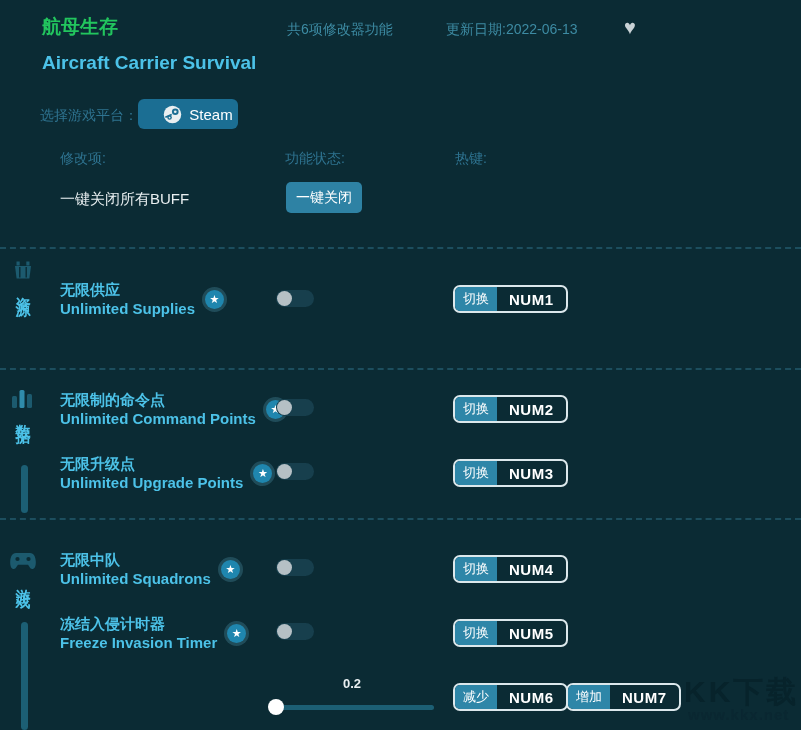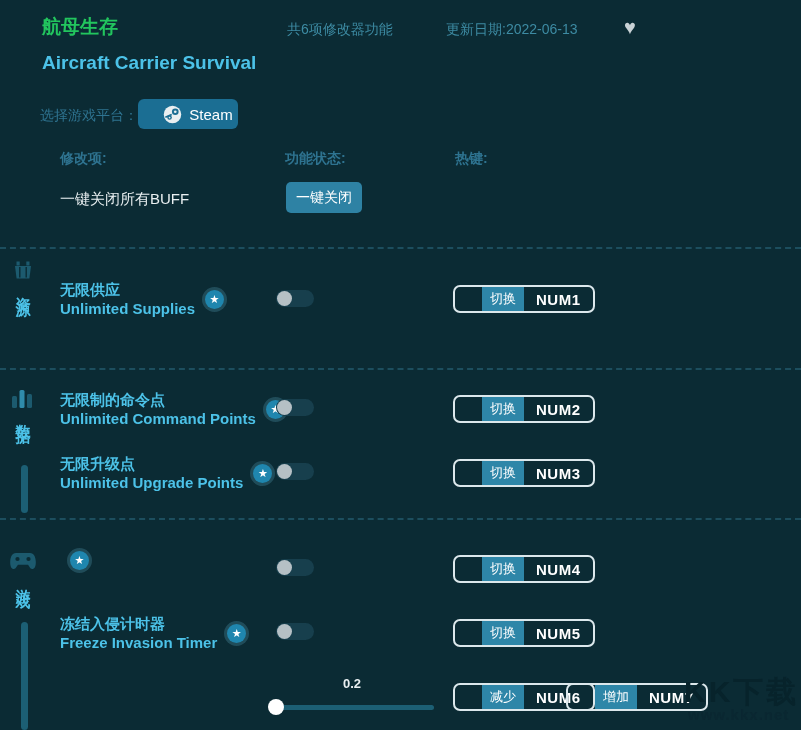--- a/index.html
+++ b/index.html
@@ -5,21 +5,21 @@
   html,body{margin:0;padding:0;background:#0b2b34;}
   .app{position:relative;width:801px;height:730px;background:#0b2b34;overflow:hidden;
        font-family:"Liberation Sans","DejaVu Sans",sans-serif;}
   .abs{position:absolute;}
 
   
   .title-cn{color:#22c55e;font-size:19px;font-weight:bold;}
   .title-en{color:#4cc2e8;font-size:19px;font-weight:bold;}
   .hdr-info{color:#3d8ba3;font-size:14px;}
   .muted-label{color:#2e7390;font-size:14px;}
-  .col-head{color:#2e7390;font-size:14px;font-weight:bold;}
+  .col-head{color:#2e7390;font-size:14px;font-weight:normal;}
   .white-text{color:#e9eff1;font-size:15px;}
   .heart{color:#c9d2d6;font-size:20px;line-height:1;}
 
   
   .btn{display:flex;align-items:center;justify-content:center;border-radius:5px;
        background:#2e82a4;color:#fff;font-size:14px;cursor:pointer;}
   .steam-btn{background:#1b6e93;border-radius:6px;display:flex;align-items:center;
        justify-content:center;gap:7px;color:#fff;font-size:15px;cursor:pointer;}
 
   
@@ -30,21 +30,21 @@
        font-size:11px;display:flex;align-items:center;justify-content:center;margin-left:10px;
        box-shadow:0 0 0 3px rgba(110,195,225,.22);cursor:pointer;flex:0 0 auto;}
 
   
   .toggle{width:38px;height:17px;border-radius:9px;background:#173f4d;cursor:pointer;}
   .toggle::after{content:"";position:absolute;left:1px;top:1px;width:15px;height:15px;
        border-radius:50%;background:#b5c0c5;}
 
   
   .hotkey{display:inline-flex;align-items:stretch;border:2px solid #dce8ec;border-radius:7px;
-       overflow:hidden;height:24px;cursor:pointer;padding-left:27px;}
+       overflow:hidden;height:24px;cursor:pointer;}
   .hk-action{background:#2e86a8;color:#fff;font-size:13px;display:flex;align-items:center;
        padding:0 8px;white-space:nowrap;}
   .hk-key{color:#fff;font-size:15px;font-weight:bold;display:flex;align-items:center;
        padding:0 12px;letter-spacing:.5px;white-space:nowrap;}
 
   
   .slider-track{position:absolute;left:276px;top:705px;width:158px;height:5px;border-radius:3px;
        background:#1c5f74;cursor:pointer;}
   .slider-knob{position:absolute;left:268px;top:699px;width:16px;height:16px;border-radius:50%;
        background:#fff;cursor:pointer;}
@@ -159,20 +159,24 @@
     <svg width="28" height="20" viewBox="0 0 28 20">
       <path d="M7 2 C3 2 1.5 6 1.2 10.5 C1 15.5 2.5 18 4.8 18 C7 18 7.8 15 9 13.8 L19 13.8 C20.2 15 21 18 23.2 18 C25.5 18 27 15.5 26.8 10.5 C26.5 6 25 2 21 2 Z" fill="#1c5a6e"></path>
       <circle cx="8.5" cy="8" r="2.1" fill="#0b2b34"></circle>
       <circle cx="19.5" cy="8" r="2.1" fill="#0b2b34"></circle>
     </svg>
   </div>
   <div class="abs v-label" style="left:13px;top:577px;">游戏</div>
   <div class="abs side-bar" style="left:21px;top:622px;height:108px;"></div>
 
   <div class="abs f-row" style="left:60px;top:551px;">
+    <div>
+      <div class="f-cn">无限中队</div>
+      <div class="f-en">Unlimited Squadrons</div>
+    </div>
     <span class="star-badge">★</span>
   </div>
   <div class="abs toggle" style="left:276px;top:559px;"></div>
   <div class="abs hotkey" style="left:453px;top:555px;">
     <span class="hk-action">切换</span>
     <span class="hk-key">NUM4</span>
   </div>
 
   <div class="abs f-row" style="left:60px;top:615px;">
     <div>

